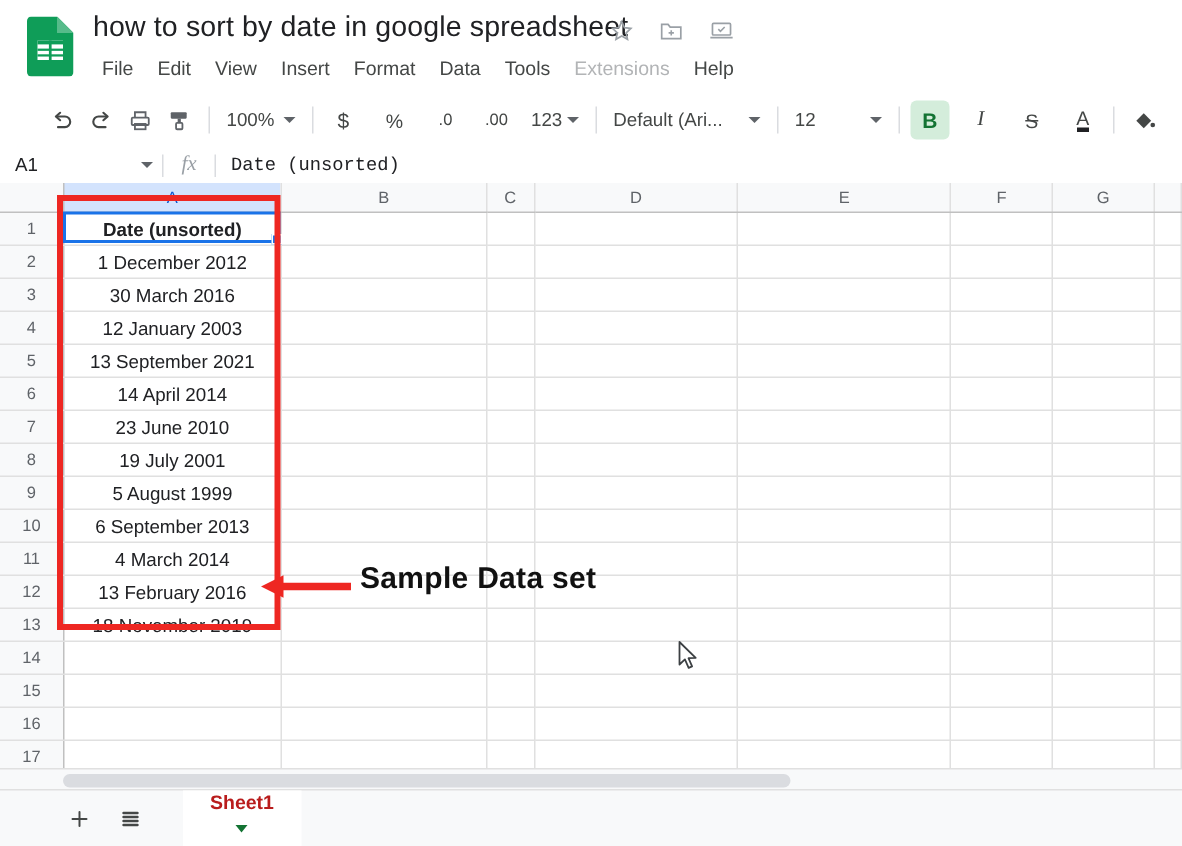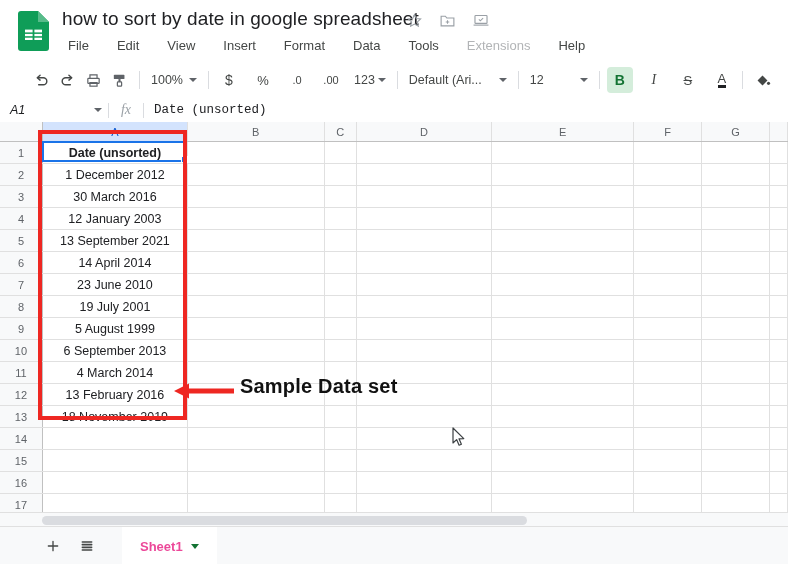--- a/index.html
+++ b/index.html
@@ -42,21 +42,21 @@
     display: flex;
     gap: 16px;
     align-items: center;
   }
   .title-icons svg { display: block; }
 
   .menubar {
     position: absolute;
     left: 60px; top: 36px;
     display: flex;
-    gap: 12px;
+    gap: 0px;
     align-items: center;
   }
   .menu-item {
     font-size: 13px;
     color: #444746;
     padding: 2px 8px;
     border-radius: 4px;
     white-space: nowrap;
     cursor: default;
   }
@@ -134,21 +134,20 @@
   }
   .namebox {
     width: 92px;
     display: flex; align-items: center; justify-content: space-between;
     padding-left: 10px; padding-right: 6px;
     height: 24px;
   }
   .namebox-text {
     font-size: 12.5px;
     color: #202124;
-    font-style: italic;
   }
   .fsep { width: 1px; height: 15px; background: #dadce0; }
   .fx {
     width: 34px;
     text-align: center;
     font-family: Liberation Serif, serif;
     font-style: italic;
     font-size: 14px;
     color: #9aa0a6;
   }
@@ -317,22 +316,23 @@
   .sheet-btn svg { display: block; }
   .sheet-tab {
     height: 38px;
     display: flex;
     align-items: center;
     gap: 8px;
     padding: 0 18px;
     background: #ffffff;
     font-size: 13px;
     font-weight: bold;
-    color: #ec4899;
+    color: #b91c1c;
     cursor: default;
+    flex-direction: column;
   }
   .sheet-caret {
     width: 0; height: 0;
     border-left: 4px solid transparent;
     border-right: 4px solid transparent;
     border-top: 5px solid #137333;
   }
 </style>
 </head>
 <body>

